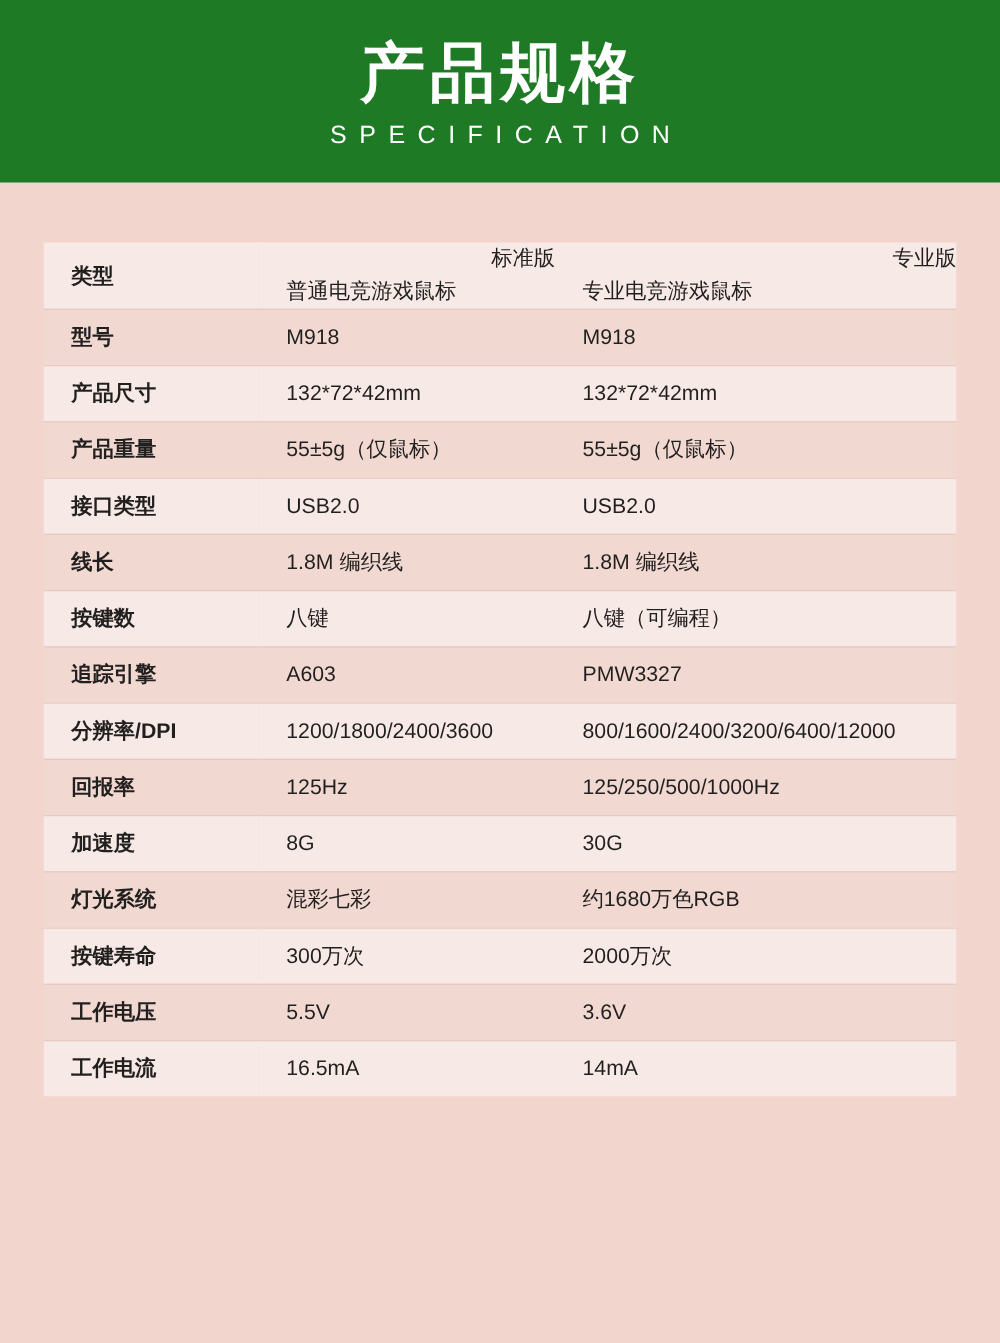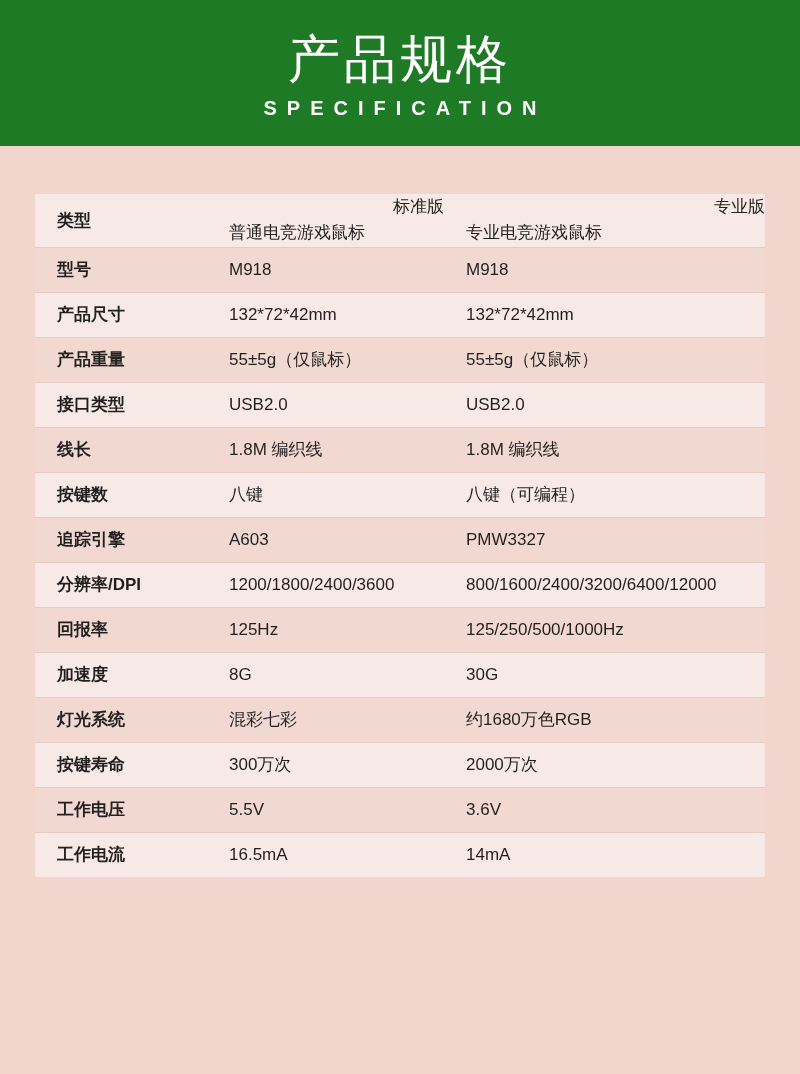--- a/index.html
+++ b/index.html
@@ -28,29 +28,29 @@
     display: flex;
     flex-direction: column;
     align-items: center;
     justify-content: center;
     box-sizing: border-box;
     padding-top: 6px;
   }
   .header-title {
     color: #ffffff;
     font-size: 52px;
-    font-weight: normal;
+    font-weight: bold;
     letter-spacing: 4px;
     line-height: 1.05;
     margin: 0 0 10px 0;
   }
   .header-subtitle {
     color: #ffffff;
     font-size: 20px;
-    font-weight: bold;
+    font-weight: normal;
     letter-spacing: 10px;
     margin: 0;
     padding-left: 10px;
   }
   
   .table-wrap {
     padding: 48px 35px 0 35px;
     box-sizing: border-box;
   }
   table.spec {

